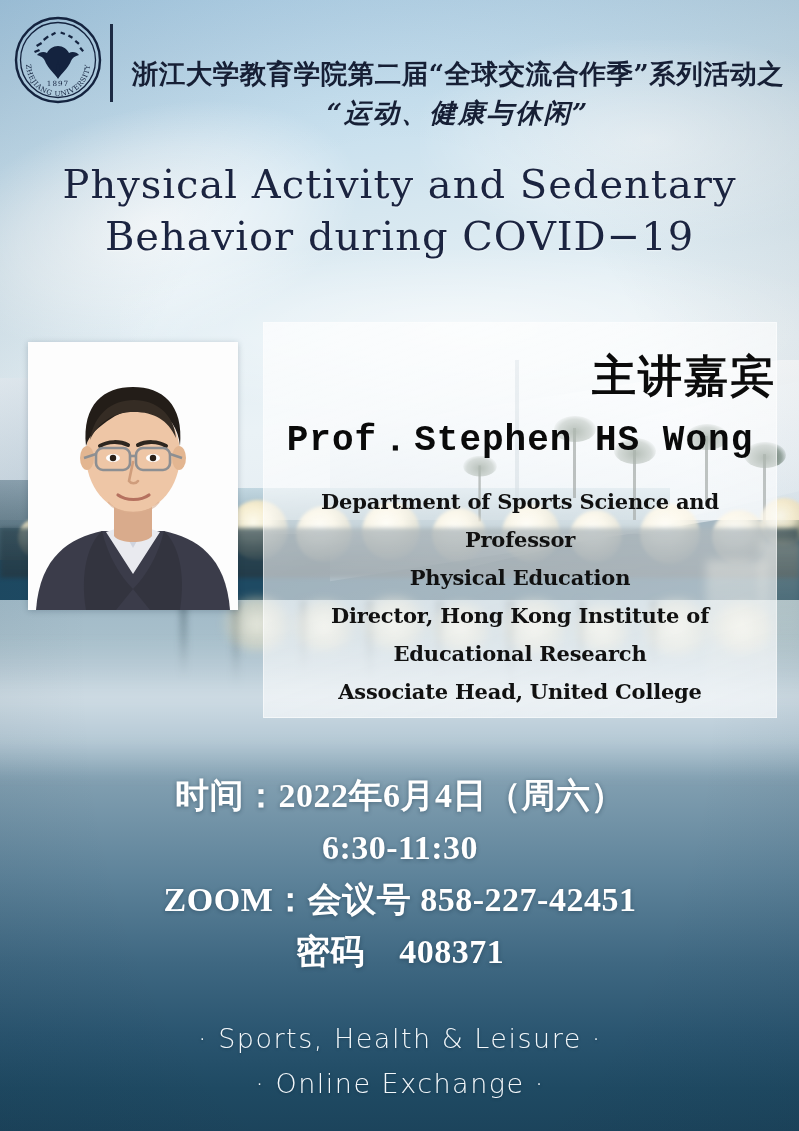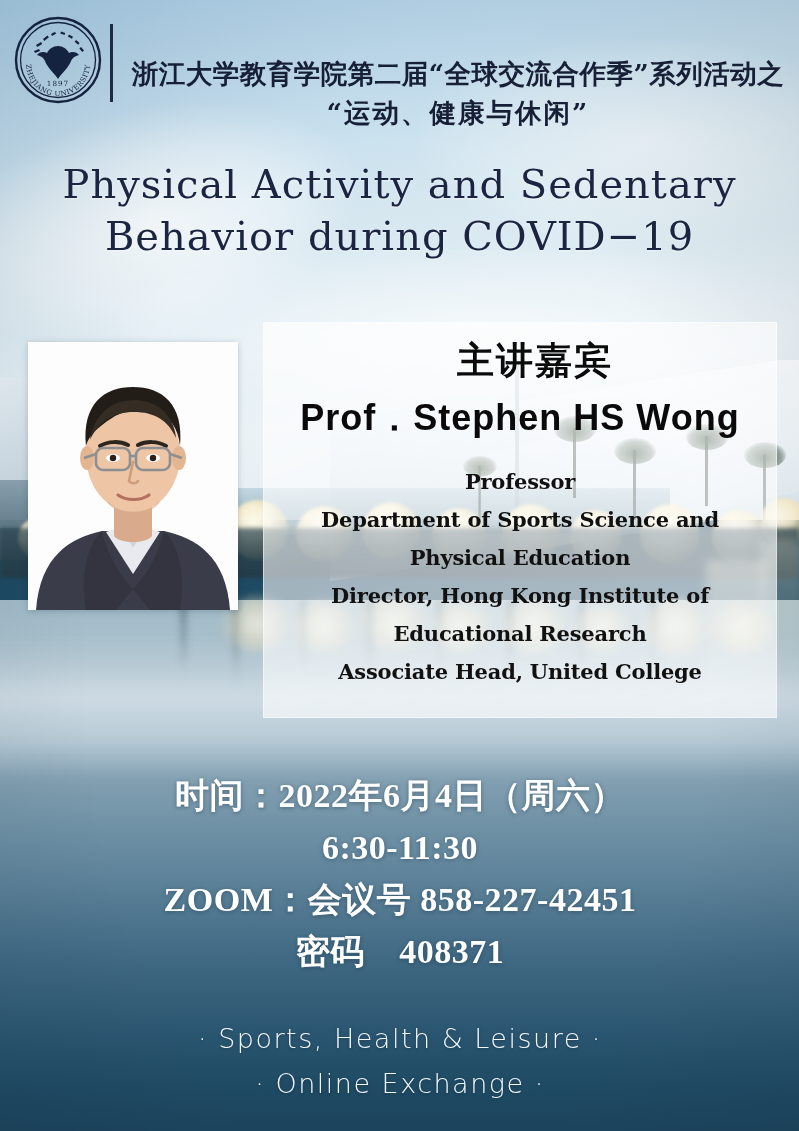--- a/index.html
+++ b/index.html
@@ -194,21 +194,21 @@
     width: 664px;
     text-align: center;
     color: #161f35;
     font-family: "DejaVu Serif", "Liberation Serif", serif;
     font-weight: bold;
     font-size: 26.5px;
     line-height: 39px;
     letter-spacing: .5px;
     margin-top: 34px;
   }
-  .header-line2 { letter-spacing: 2px; }
+  .header-line2 { letter-spacing: 2px; font-style: italic; }
 
   
   .title {
     position: absolute;
     left: 40px; top: 158px;
     width: 719px;
     text-align: center;
     color: #1b2440;
     font-family: "DejaVu Serif", "Liberation Serif", serif;
     font-weight: normal;
@@ -236,33 +236,33 @@
     width: 512px; height: 394px;
     background: linear-gradient(160deg, rgba(255,255,255,.70) 0%, rgba(255,255,255,.58) 45%, rgba(252,253,254,.66) 100%);
     border: 1px solid rgba(255,255,255,.45);
   }
   .panel-inner {
     position: absolute;
     left: 0; top: 0; width: 512px;
     text-align: center;
   }
   .guest-label {
-    margin-top: 13px;
+    margin-top: 24px;
     color: #0b0b0b;
     font-family: "DejaVu Sans", "Liberation Sans", sans-serif;
     font-weight: bold;
-    font-size: 37px;
+    font-size: 44px;
     letter-spacing: 2px;
-    text-align: center;
+    text-align: right;
     padding-left: 30px;
   }
   .speaker-name {
     margin-top: 8px;
     color: #0a0a0a;
-    font-family: Liberation Sans, sans-serif;
+    font-family: Liberation Mono, monospace;
     font-weight: bold;
     font-size: 36px;
     letter-spacing: 1px;
   }
   .affil {
     margin-top: 20px;
     color: #111111;
     font-family: "DejaVu Serif", "Liberation Serif", serif;
     font-weight: bold;
     font-size: 21px;
@@ -461,22 +461,22 @@
         <path d="M80 160 C90 174 121 174 131 160" stroke="#dbae8e" stroke-width="2" fill="none" opacity=".6"></path>
       </svg>
     </div>
   </div>
 
   <div class="panel">
     <div class="panel-inner">
       <div class="guest-label">主讲嘉宾</div>
       <div class="speaker-name">Prof．Stephen  HS  Wong</div>
       <div class="affil">
+        <div>Department of Sports Science and</div>
         <div>Professor</div>
-        <div>Department of Sports Science and</div>
         <div>Physical Education</div>
         <div>Director, Hong Kong Institute of</div>
         <div>Educational Research</div>
         <div>Associate Head, United College</div>
       </div>
     </div>
   </div>
 
   <div class="details">
     <div>时间：2022年6月4日（周六）</div>

